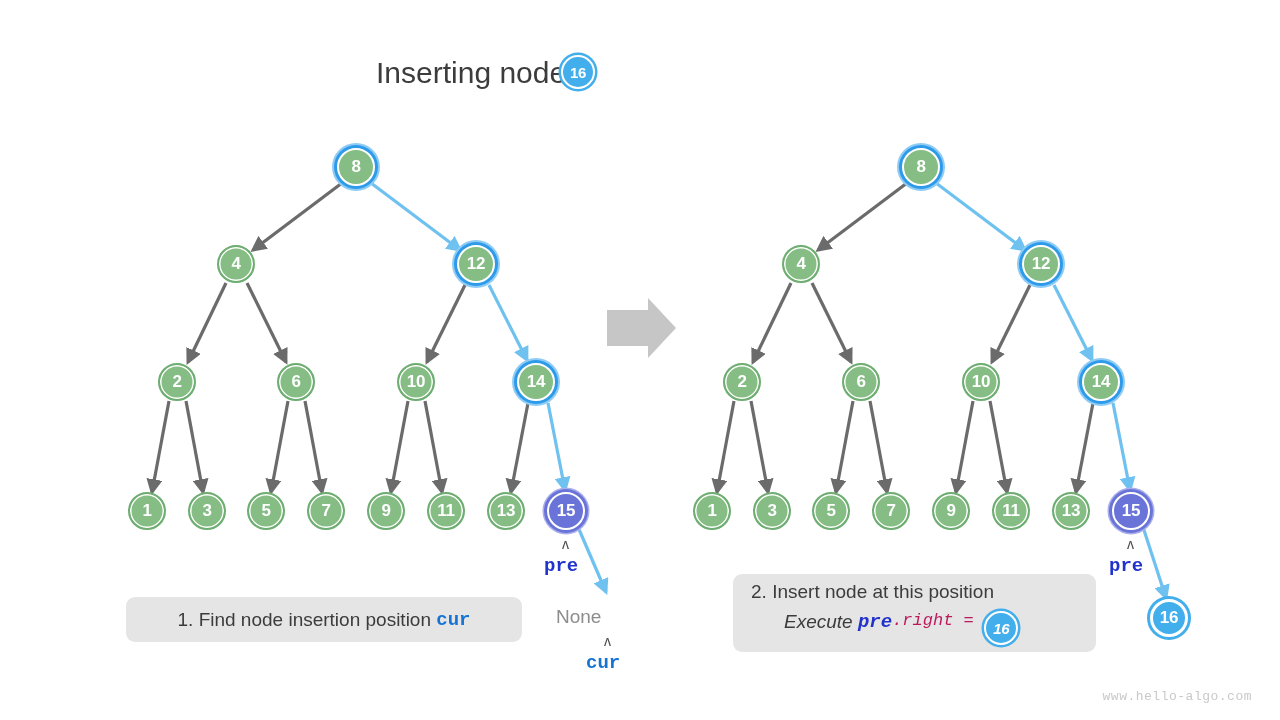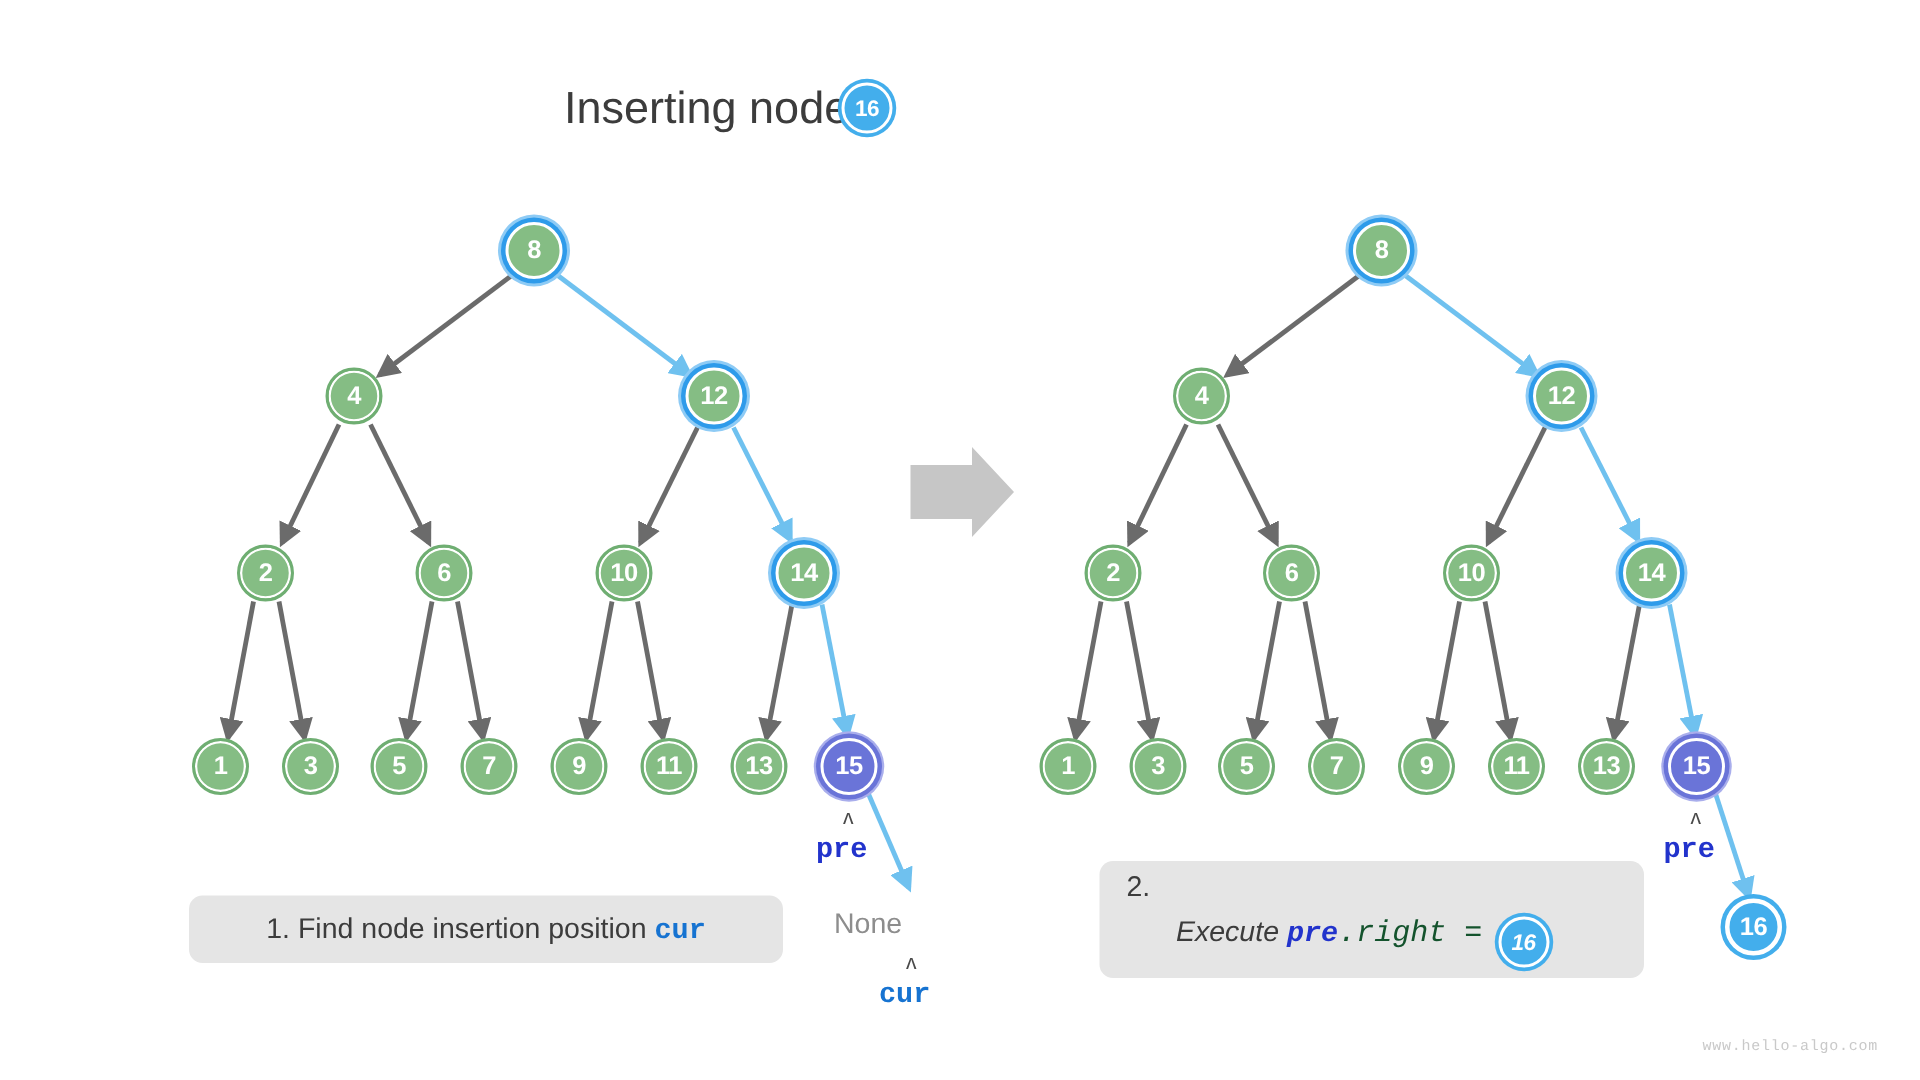--- a/index.html
+++ b/index.html
@@ -122,22 +122,22 @@
     font-size: 19px;
   }
   .mono-blue-dark {
     font-family: "Liberation Mono", "DejaVu Sans Mono", monospace;
     font-weight: 700;
     color: #2233cc;
     font-size: 19px;
   }
   .mono-gray {
     font-family: "Liberation Mono", "DejaVu Sans Mono", monospace;
-    color: #14532d;
-    font-size: 20px;
+    color: #be185d;
+    font-size: 17px;
   }
   .cap-txt { white-space: pre; }
 
   
   .ptr-label {
     position: absolute;
     font-family: "Liberation Mono", "DejaVu Sans Mono", monospace;
     font-weight: 700;
     font-size: 19px;
     white-space: nowrap;
@@ -155,21 +155,21 @@
     font-size: 19px;
     color: #8d8d8d;
     white-space: nowrap;
   }
   
   #watermark {
     position: absolute;
     right: 28px;
     bottom: 16px;
     font-family: "Liberation Mono", "DejaVu Sans Mono", monospace;
-    font-size: 10px;
+    font-size: 13px;
     color: #c9c9c9;
     letter-spacing: 0.5px;
   }
 </style>
 </head>
 <body>
 
 <div id="canvas">
 
   <svg id="scene" viewBox="0 0 1280 720" xmlns="http://www.w3.org/2000/svg">
@@ -348,20 +348,21 @@
       </div>
   </div>
 
   <div class="ptr-caret" style="left:1127px; top:537px;">ʌ</div>
   <div class="ptr-label" style="left:1109px; top:555px; color:#2233cc;">pre</div>
 
   <div class="caption" id="caption-right">
     <div style="display:flex; align-items:center;">
       <span class="cap-txt">2.</span>
       <span class="cap-txt">&nbsp;</span>
+      <span class="cap-txt">Insert node at this position</span>
     </div>
     <div class="line2">
       <span class="cap-txt">Execute</span>
       <span class="cap-txt">&nbsp;</span>
       <span class="mono-blue-dark">pre</span>
       <span class="mono-gray">.right =</span>
       <span class="cap-txt">&nbsp;&nbsp;</span>
       <div class="node blue-title" style="position:relative; left:0; top:0;">
         <span>16</span>
       </div>

